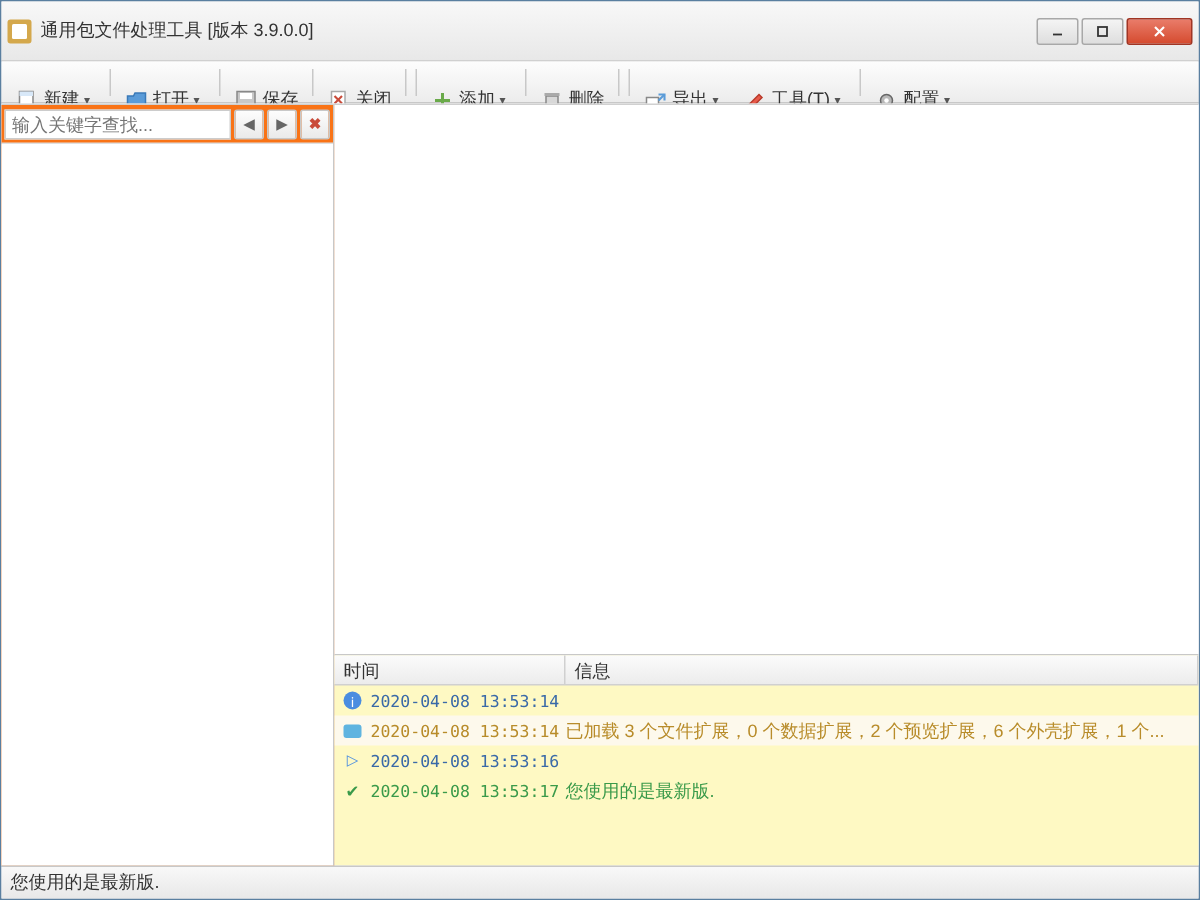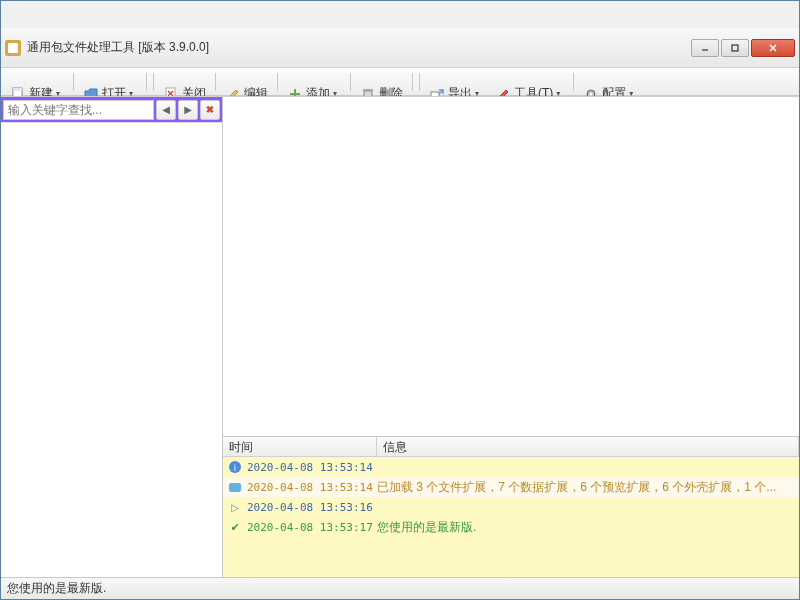--- a/index.html
+++ b/index.html
@@ -1,33 +1,33 @@
 <!DOCTYPE html>
 <html><head>
 <meta charset="utf-8">
 <style>
 * { box-sizing: border-box; margin: 0; padding: 0; }
 body { font-family: "Microsoft YaHei", "SimSun", Tahoma, sans-serif; font-size: 12px; background: #fff; overflow: hidden; }
 .window { width: 800px; height: 600px; border: 1px solid #5a7fa0; background: #f0f0f0; display: flex; flex-direction: column; }
-.titlebar { height: 40px; background: linear-gradient(#f8f8f8, #e8e8e8); display: flex; align-items: center; padding: 0 4px; border-bottom: 1px solid #d0d0d0; margin-top: 27px; }
+.titlebar { height: 40px; background: linear-gradient(#f8f8f8, #e8e8e8); display: flex; align-items: center; padding: 0 4px; border-bottom: 1px solid #d0d0d0; }
 .titlebar .app-icon { width: 16px; height: 16px; background: #d4a84c; border-radius: 2px; margin-right: 6px; position: relative; }
 .titlebar .app-icon::before { content: ""; position: absolute; inset: 3px; background: #fff; border-radius: 1px; }
 .titlebar .title-text { flex: 1; color: #333; }
 .win-controls { display: flex; gap: 2px; }
 .win-btn { width: 28px; height: 18px; border: 1px solid #a8a8a8; background: linear-gradient(#f4f4f4,#dedede); font-size: 10px; display: flex; align-items: center; justify-content: center; cursor: default; border-radius: 2px; }
 .win-btn.close { background: linear-gradient(#e97c6a,#d54b2f); color: #fff; width: 44px; border-color: #a03524; font-size: 12px; }
 .win-btn.close svg { width: 10px; height: 10px; }
 .win-btn svg { width: 10px; height: 10px; }
 .toolbar { height: 28px; background: linear-gradient(#fdfdfd,#ececec); border-bottom: 1px solid #c8c8c8; display: flex; align-items: center; padding: 0 4px; gap: 2px; }
 .tbtn { display: flex; align-items: center; gap: 3px; padding: 2px 4px; border: 1px solid transparent; border-radius: 2px; color: #333; cursor: default; margin-top: 24px; }
 .tbtn .ticon { width: 16px; height: 16px; display: flex; align-items: center; justify-content: center; }
 .tbtn .dd { width: 8px; font-size: 8px; color: #555; }
 .tsep { width: 1px; height: 18px; background: #c8c8c8; margin: 0 2px; }
 .content { flex: 1; display: flex; background: #fff; border-top: 1px solid #d0d0d0; }
-.sidebar { width: 222px; border-right: 1px solid #c8c8c8; display: flex; flex-direction: column; background: #8b5cf6; }
+.sidebar { width: 222px; border-right: 1px solid #c8c8c8; display: flex; flex-direction: column; background: #f97316; }
 .search-row { height: 26px; display: flex; align-items: center; padding: 2px; border-bottom: 1px solid #e0e0e0; gap: 2px; }
 .search-row input { flex: 1; border: 1px solid #ccc; height: 20px; padding: 0 4px; font-size: 12px; min-width: 60px; }
 .navbtn { width: 20px; height: 20px; border: 1px solid #c8c8c8; background: linear-gradient(#fdfdfd,#eaeaea); display: flex; align-items: center; justify-content: center; font-size: 10px; color: #666; border-radius: 2px; }
 .navbtn.cancel { color: #c94b3a; font-weight: bold; }
 .tree { flex: 1; background: #fff; }
 .main { flex: 1; display: flex; flex-direction: column; }
 .preview { flex: 1; background: #fff; border-bottom: 1px solid #c8c8c8; }
 .log { height: 140px; display: flex; flex-direction: column; background: #fef9c3; }
 .log-header { height: 20px; background: linear-gradient(#fbfbfb,#ececec); border-bottom: 1px solid #d0d0d0; display: flex; font-weight: normal; }
 .log-header .col { padding: 2px 6px; border-right: 1px solid #d0d0d0; color: #333; }
@@ -92,40 +92,41 @@
     <div class="tbtn">
       <span class="ticon">
           <svg width="16" height="16">
             <path d="M2 5 L6 5 L7 3 L14 3 L14 13 L2 13 Z" fill="#5a9bd8" stroke="#3a7ab8"></path>
           </svg>
         </span>
       <span>打开</span>
       <span class="dd">▾</span>
     </div>
     <div class="tsep"></div>
+    <div class="tbtn">
+      <span class="ticon">
+          <svg width="16" height="16">
+            <rect x="2" y="2" width="12" height="12" fill="#c8c8c8" stroke="#888"></rect>
+            <rect x="4" y="3" width="8" height="4" fill="#fff"></rect>
+          </svg>
+        </span>
+      <span>保存</span>
+    </div>
     <div class="tsep"></div>
     <div class="tbtn">
       <span class="ticon">
           <svg width="16" height="16">
             <rect x="3" y="2" width="9" height="12" fill="#fff" stroke="#aaa"></rect>
             <line x1="5" y1="5" x2="10" y2="10" stroke="#c94b3a" stroke-width="1.4"></line>
             <line x1="10" y1="5" x2="5" y2="10" stroke="#c94b3a" stroke-width="1.4"></line>
           </svg>
         </span>
       <span>关闭</span>
     </div>
     <div class="tsep"></div>
-    <div class="tbtn">
-      <span class="ticon">
-          <svg width="16" height="16">
-            <path d="M3 12 L11 4 L13 6 L5 14 L3 14 Z" fill="#e8c060" stroke="#b89030"></path>
-          </svg>
-        </span>
-      <span>编辑</span>
-    </div>
     <div class="tsep"></div>
     <div class="tbtn">
       <span class="ticon">
           <svg width="16" height="16">
             <line x1="8" y1="3" x2="8" y2="13" stroke="#6aaa4a" stroke-width="2"></line>
             <line x1="3" y1="8" x2="13" y2="8" stroke="#6aaa4a" stroke-width="2"></line>
           </svg>
         </span>
       <span>添加</span>
       <span class="dd">▾</span>
@@ -193,21 +194,21 @@
           <div class="col col-msg">信息</div>
         </div>
         <div class="log-body" id="log-body">
             <div class="log-row info">
               <span class="ricon"></span>
               <span class="rtime">2020-04-08 13:53:14</span>
             </div>
             <div class="log-row load">
               <span class="ricon"></span>
               <span class="rtime">2020-04-08 13:53:14</span>
-              <span class="rmsg">已加载 3 个文件扩展，7 个数据扩展，6 个预览扩展，6 个外壳扩展，1 个...</span>
+              <span class="rmsg">已加载 3 个文件扩展，0 个数据扩展，2 个预览扩展，6 个外壳扩展，1 个...</span>
             </div>
             <div class="log-row net">
               <span class="ricon"></span>
               <span class="rtime">2020-04-08 13:53:16</span>
             </div>
             <div class="log-row ok">
               <span class="ricon"></span>
               <span class="rtime">2020-04-08 13:53:17</span>
               <span class="rmsg">您使用的是最新版.</span>
             </div>

